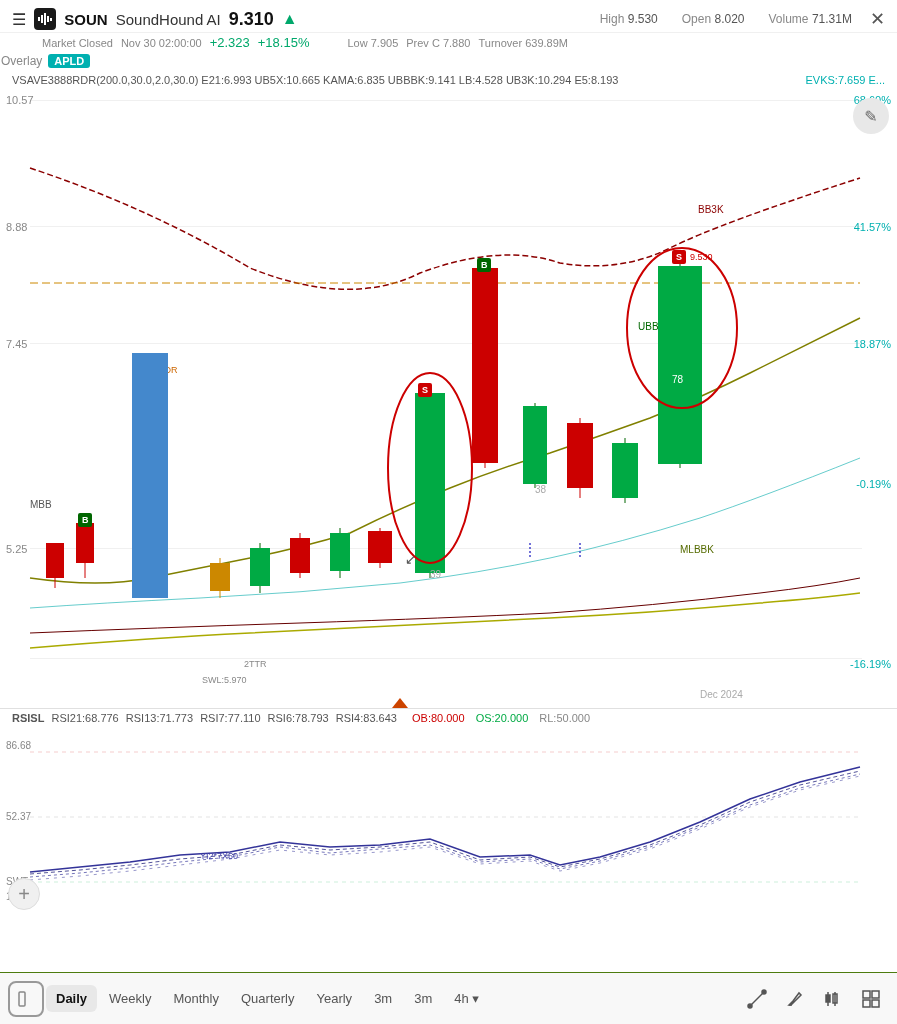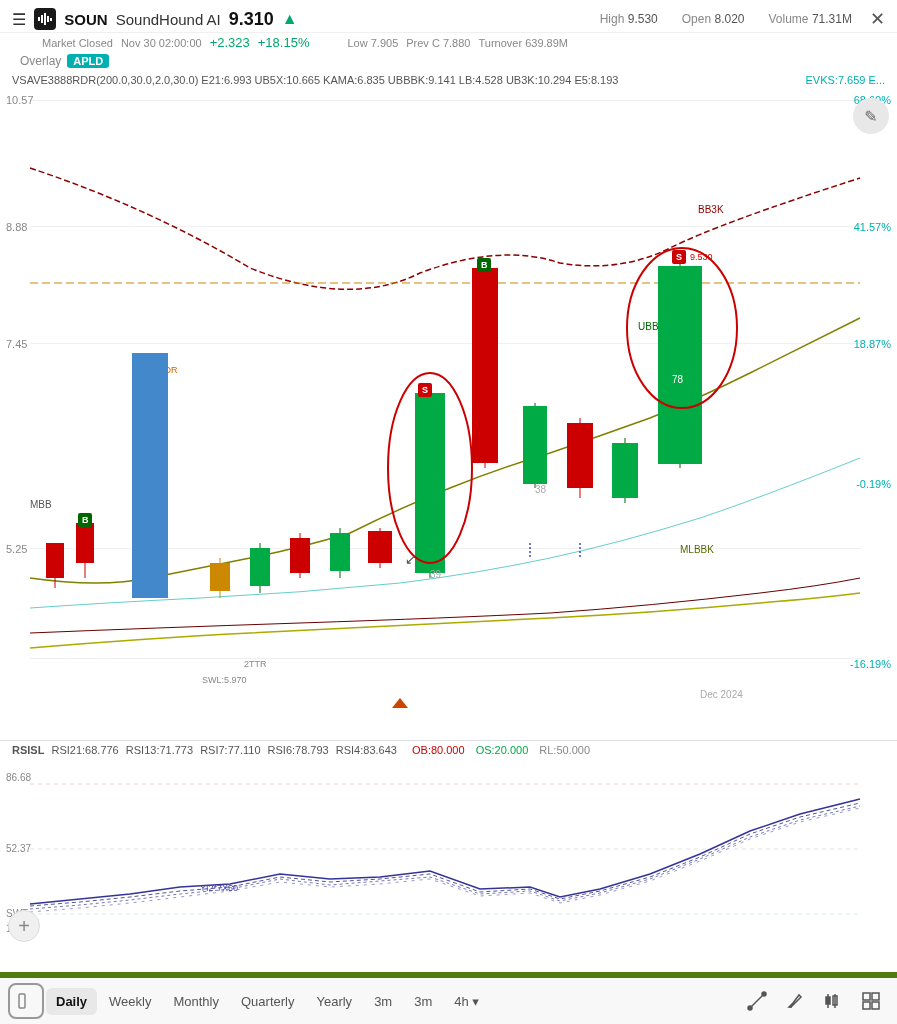--- a/index.html
+++ b/index.html
@@ -79,21 +79,21 @@
       display: flex;
       align-items: center;
       padding: 2px 12px 0px 42px;
       font-size: 11px;
       color: #888;
       gap: 8px;
     }
 
     
     .overlay-bar {
-      padding: 4px 20px;
+      padding: 4px 1px;
       font-size: 12px;
       display: flex;
       align-items: center;
       gap: 6px;
     }
     .overlay-label { color: #888; }
     .overlay-tag {
       background: #00b0b0;
       color: white;
       padding: 1px 6px;
@@ -147,37 +147,36 @@
     }
 
     
     .rsi-area {
       position: relative;
       width: 100%;
       height: 210px;
       background: #ffffff;
       border-top: 1px solid #e0e0e0;
       overflow: hidden;
-      margin-top: 32px;
     }
     .rsi-label-bar {
       padding: 3px 12px;
       font-size: 11px;
       color: #555;
     }
 
     
     .bottom-toolbar {
       position: absolute;
       bottom: 0;
       left: 0;
       right: 0;
       height: 52px;
       background: #f8f8f8;
-      border-top: 6px solid #4d7c0f;
+      border-top: 1px solid #4d7c0f;
       display: flex;
       align-items: center;
       padding: 16px 8px;
       gap: 2px;
       margin-top: 36px;
     }
     .tb-btn {
       padding: 6px 10px;
       font-size: 13px;
       color: #555;

